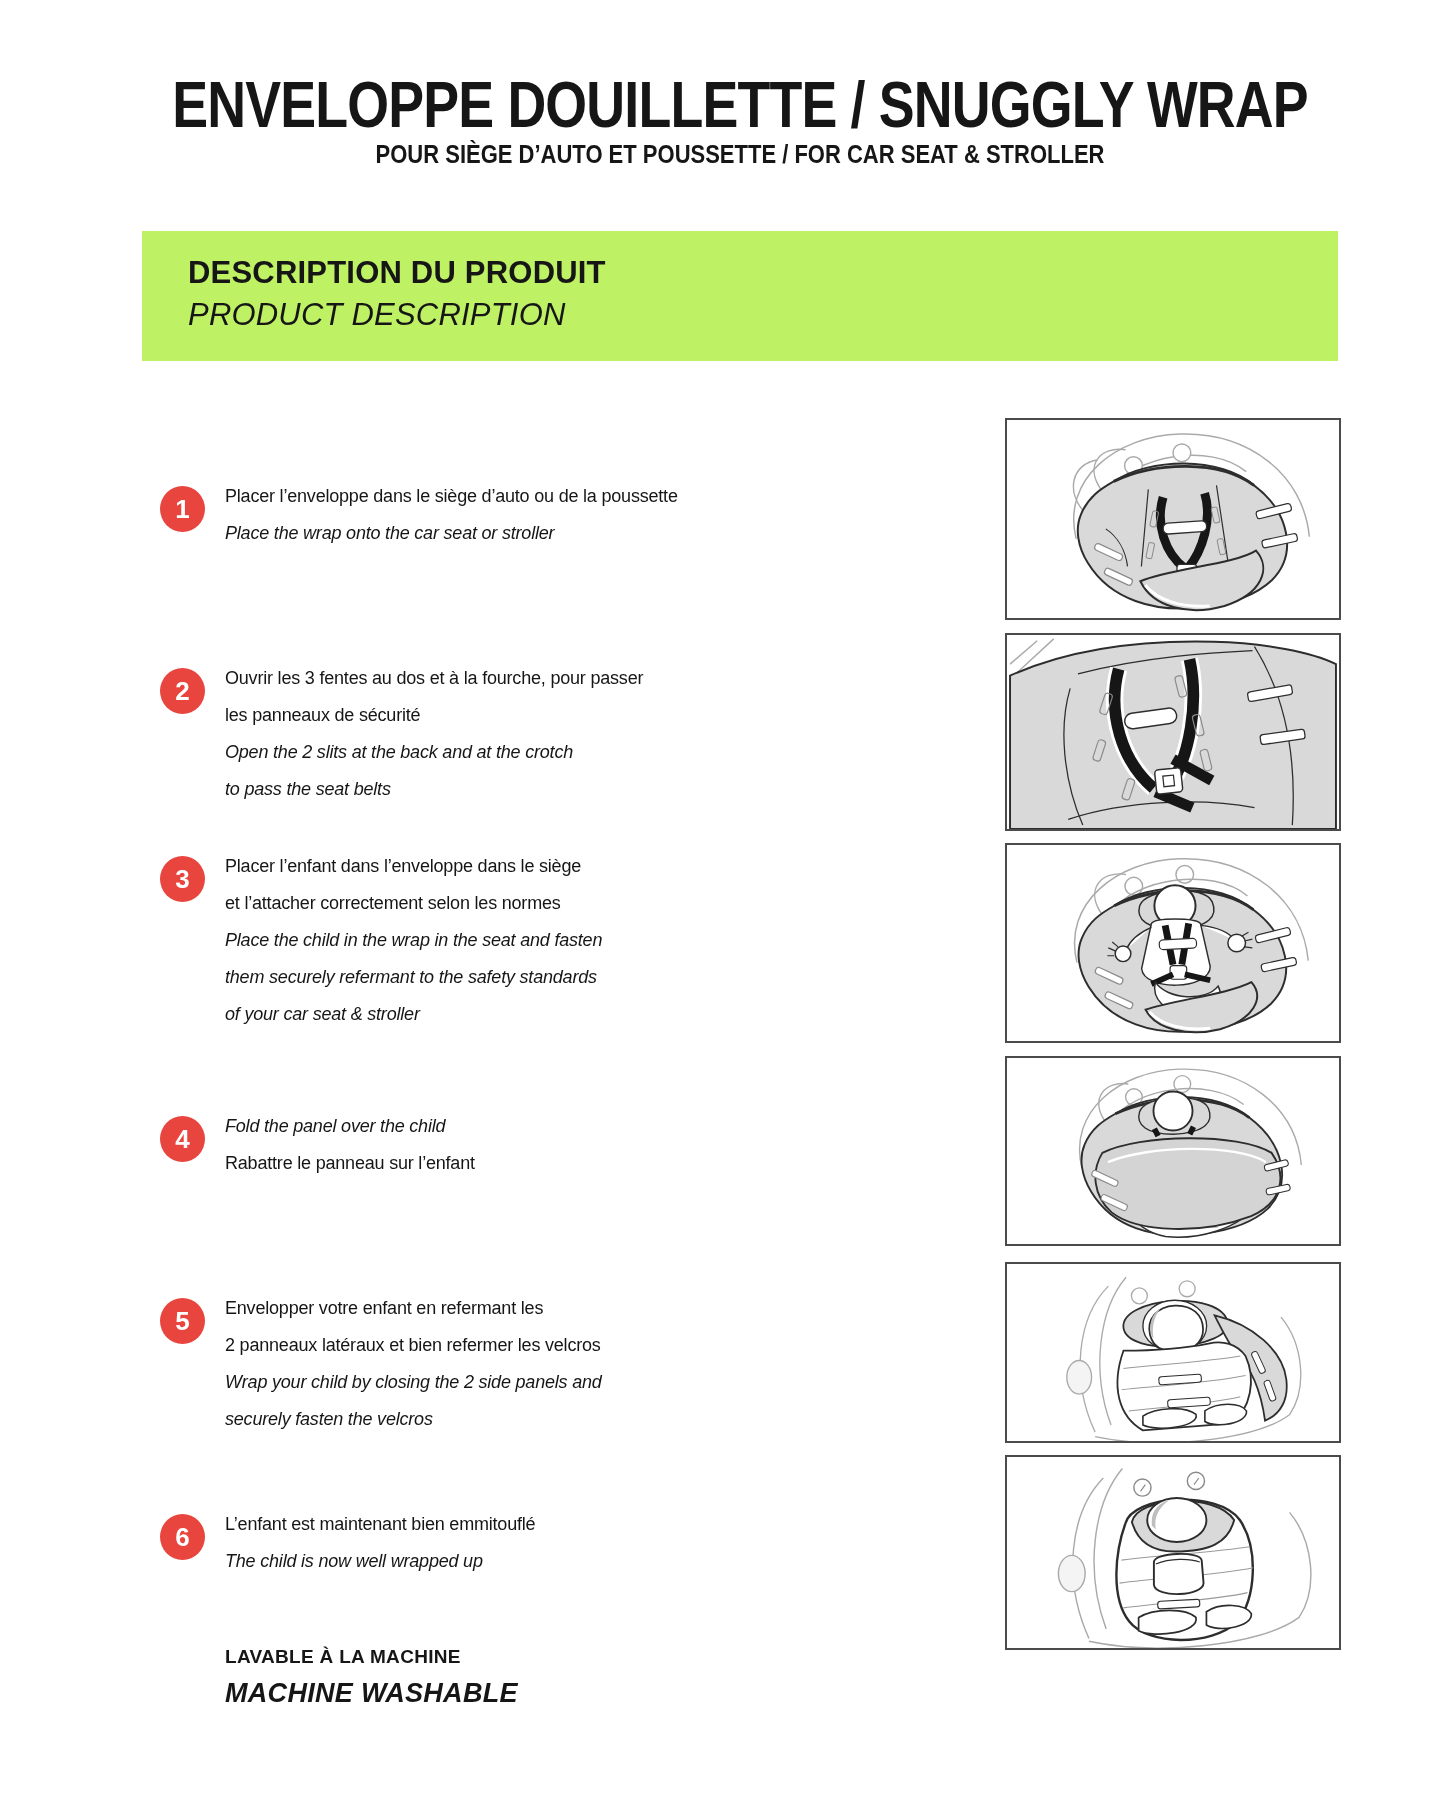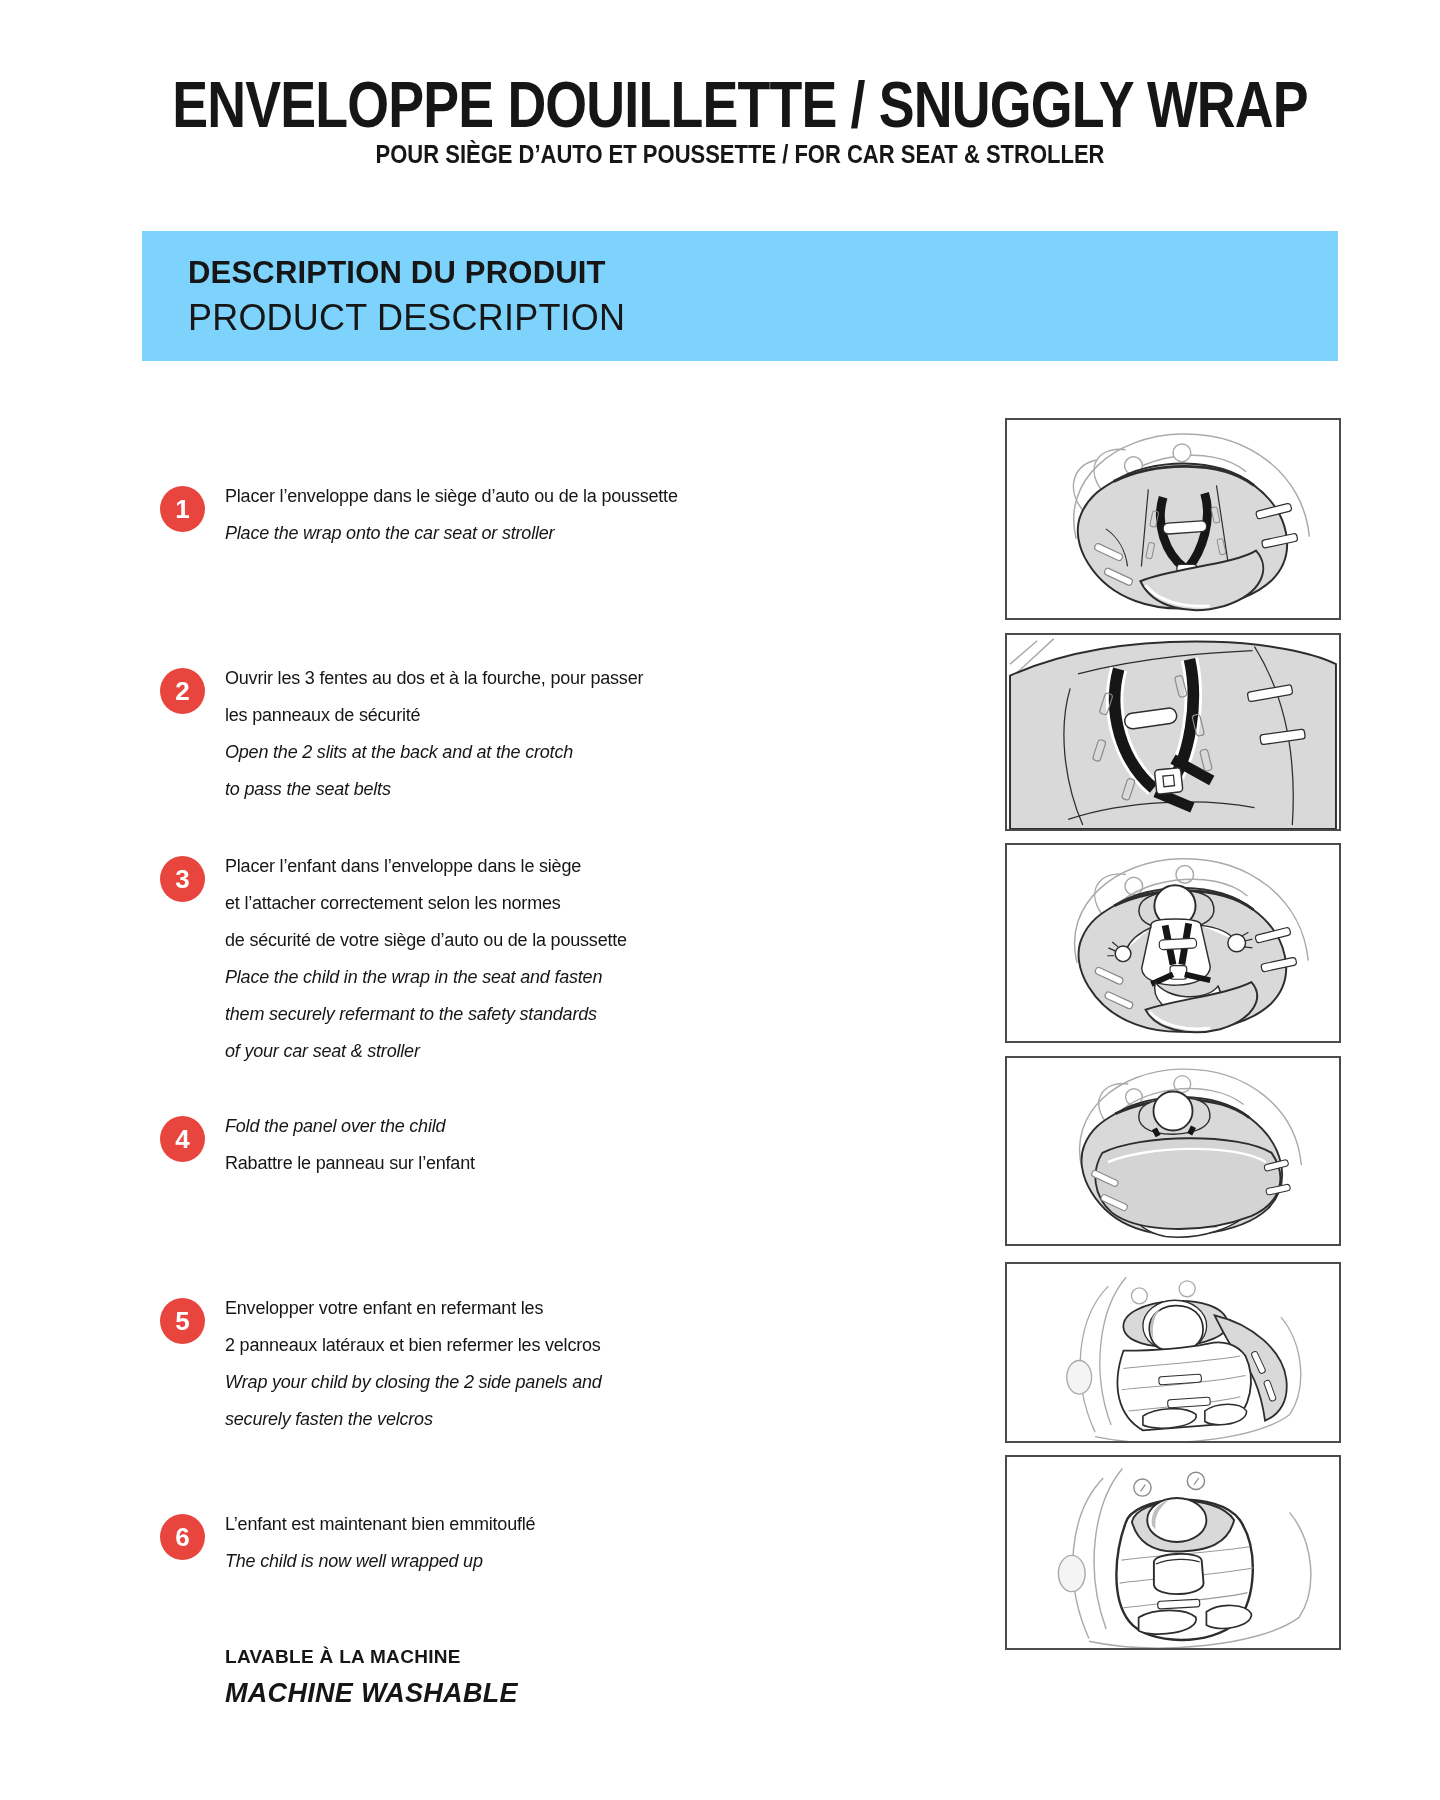--- a/index.html
+++ b/index.html
@@ -12,30 +12,30 @@
     transform:scaleX(0.84); transform-origin:50% 50%; white-space:nowrap;
   }
   .subtitle {
     position:absolute; top:140px; left:0; width:100%;
     text-align:center; font-size:25px; font-weight:700; letter-spacing:0px;
     transform:scaleX(0.88); transform-origin:50% 50%; white-space:nowrap;
   }
 
   .banner {
     position:absolute; left:122px; top:231px; width:1196px; height:130px;
-    background:#7dd3fc;
+    background:#bef264;
     padding-left:16px;
   }
   .banner-fr {
     position:absolute; left:46px; top:24px;
     font-size:31px; font-weight:700; letter-spacing:0.2px;
   }
   .banner-en {
     position:absolute; left:46px; top:66px;
-    font-size:36px; font-weight:500; letter-spacing:0.2px;
+    font-size:31px; font-weight:500; font-style:italic; letter-spacing:0.2px;
   }
 
   .step { position:absolute; left:140px; }
   .badge {
     position:absolute; left:0; width:45px; height:46px; border-radius:50%;
     display:flex; align-items:center; justify-content:center;
     color:#ffffff; font-size:26px; font-weight:700;
   }
   .step-text { position:absolute; left:65px; top:0; white-space:nowrap; }
   .line { font-size:18px; line-height:37px; letter-spacing:-0.2px; }
@@ -86,21 +86,20 @@
     </div>
   </div>
 
   <div class="step" style="top:848px">
     <div class="badge" style="top:8px; background:#e8453e">
       <span>3</span>
     </div>
     <div class="step-text">
       <div class="line fr">Placer l’enfant dans l’enveloppe dans le siège</div>
       <div class="line fr">et l’attacher correctement selon les normes</div>
-      <div class="line fr">de sécurité de votre siège d’auto ou de la poussette</div>
       <div class="line en">Place the child in the wrap in the seat and fasten</div>
       <div class="line en">them securely refermant to the safety standards</div>
       <div class="line en">of your car seat &amp; stroller</div>
     </div>
   </div>
 
   <div class="step" style="top:1108px">
     <div class="badge" style="top:8px; background:#e8453e">
       <span>4</span>
     </div>

